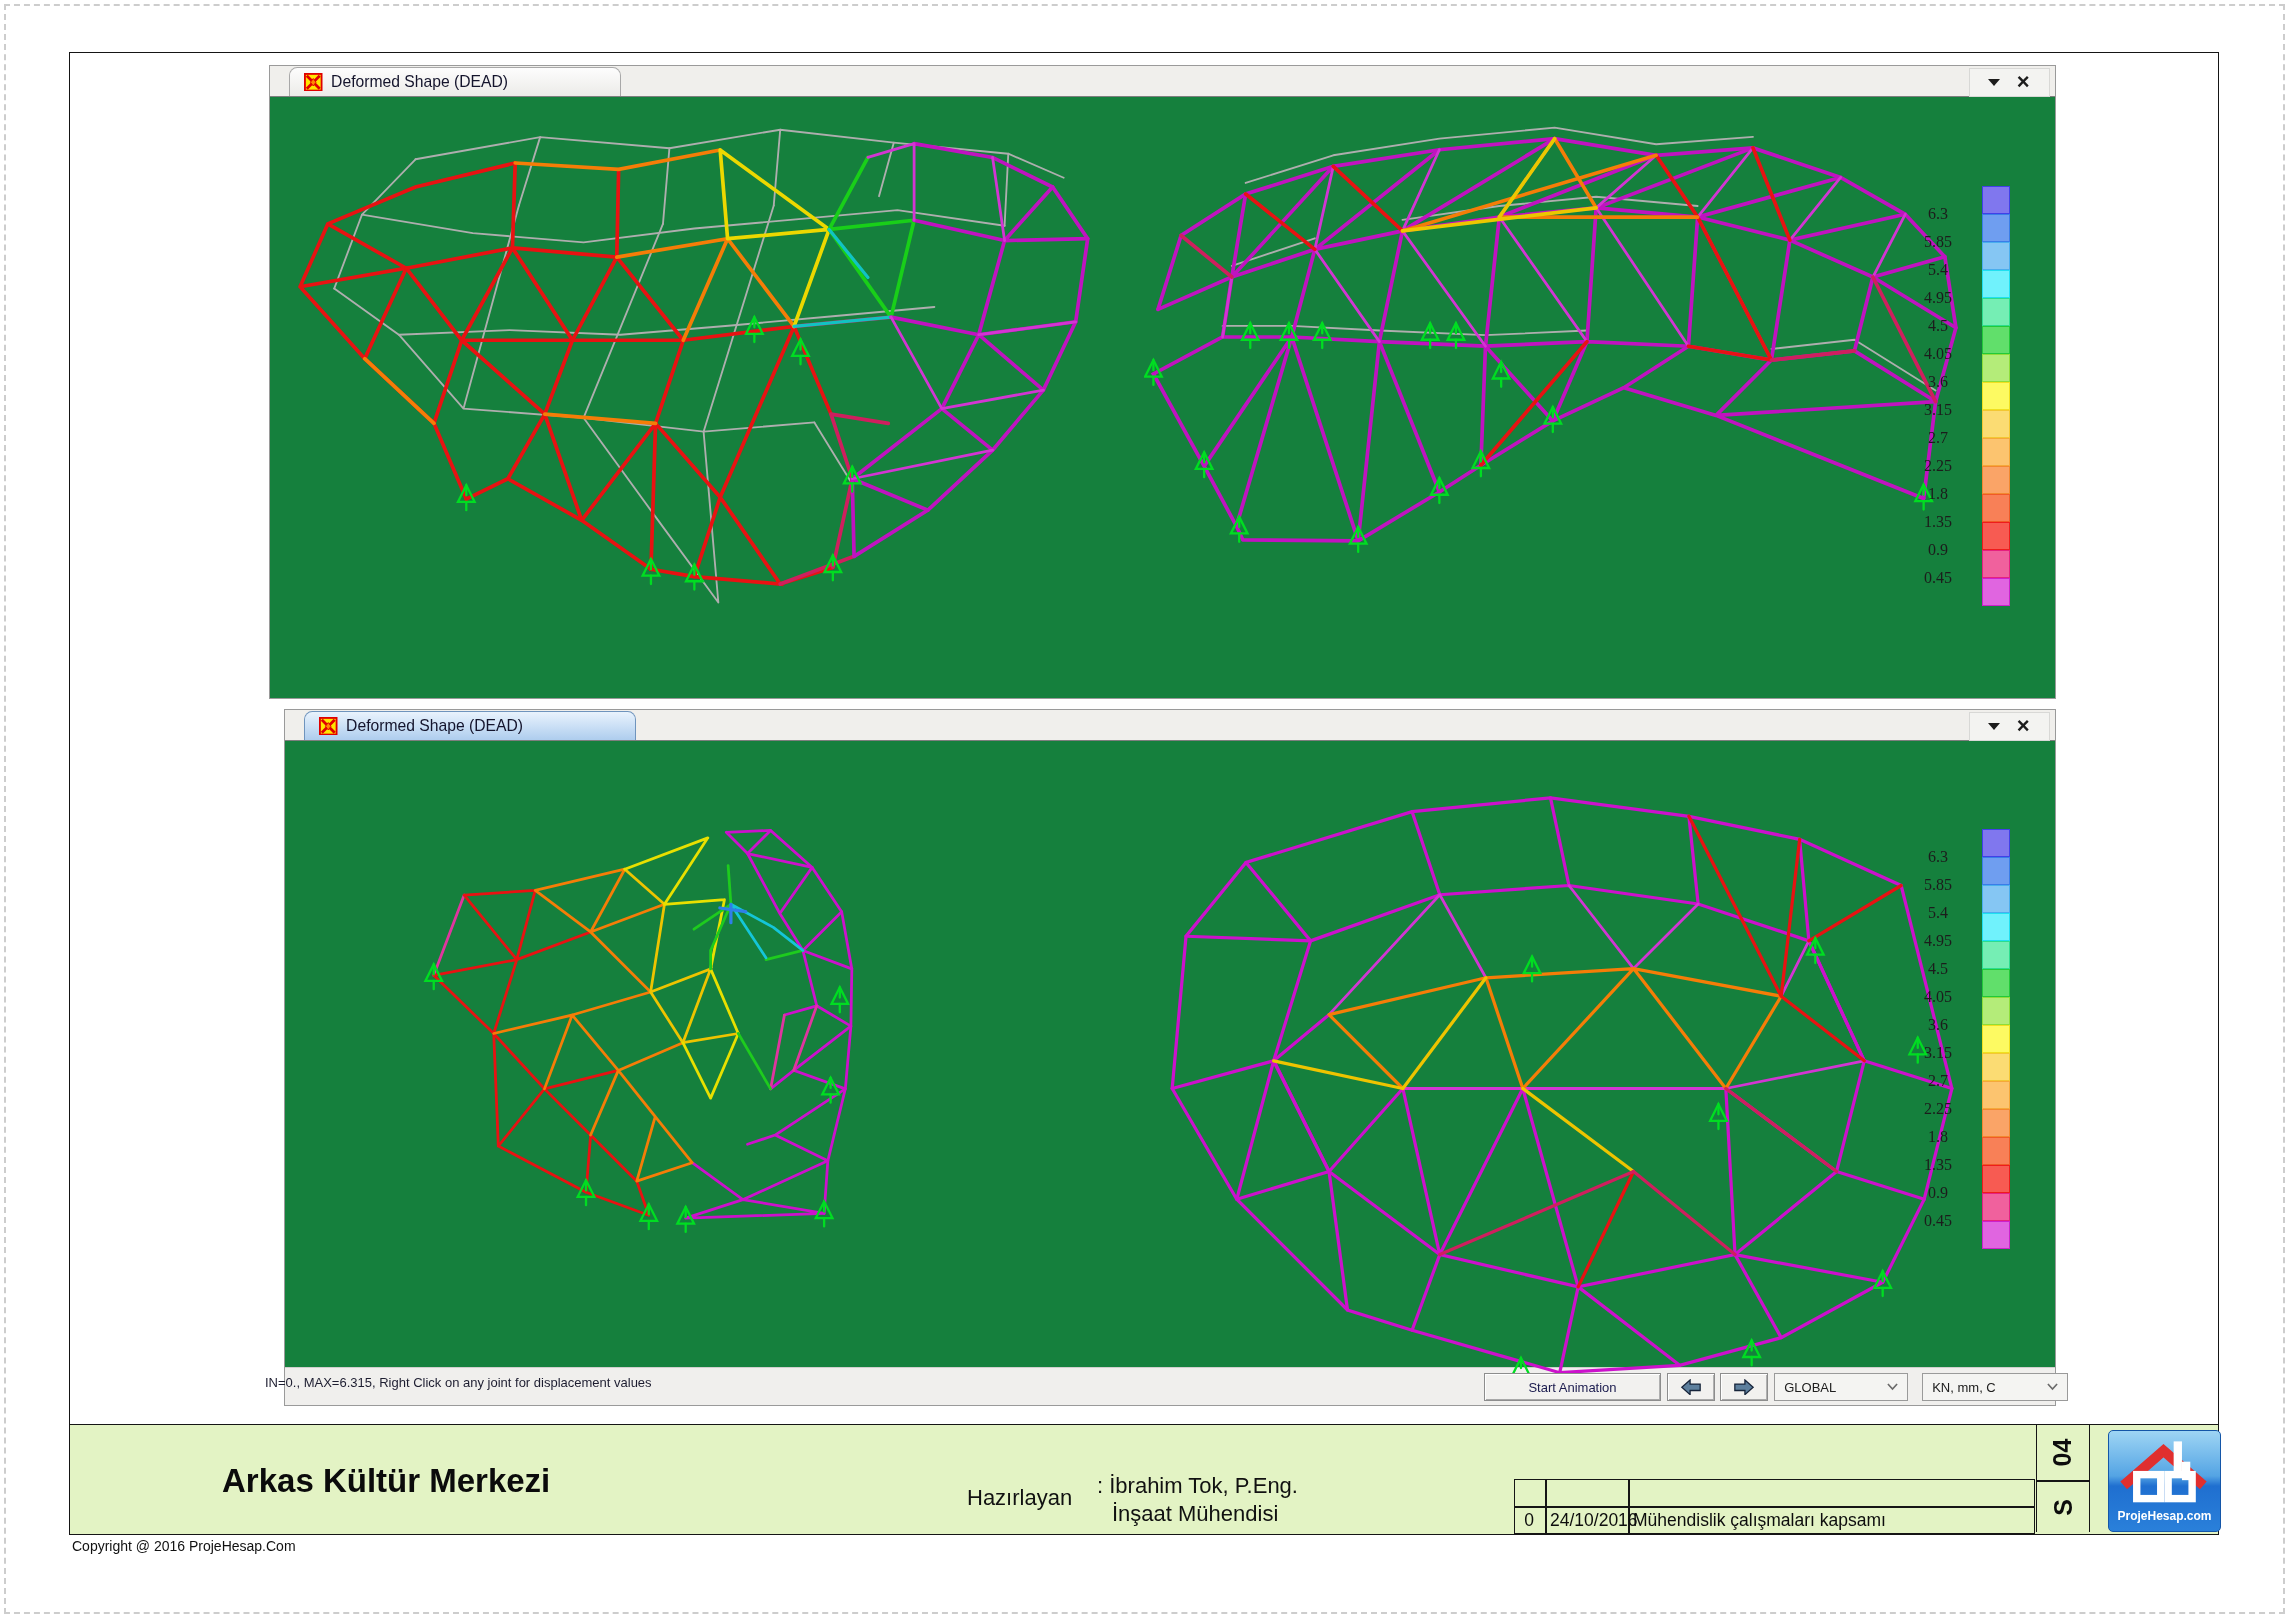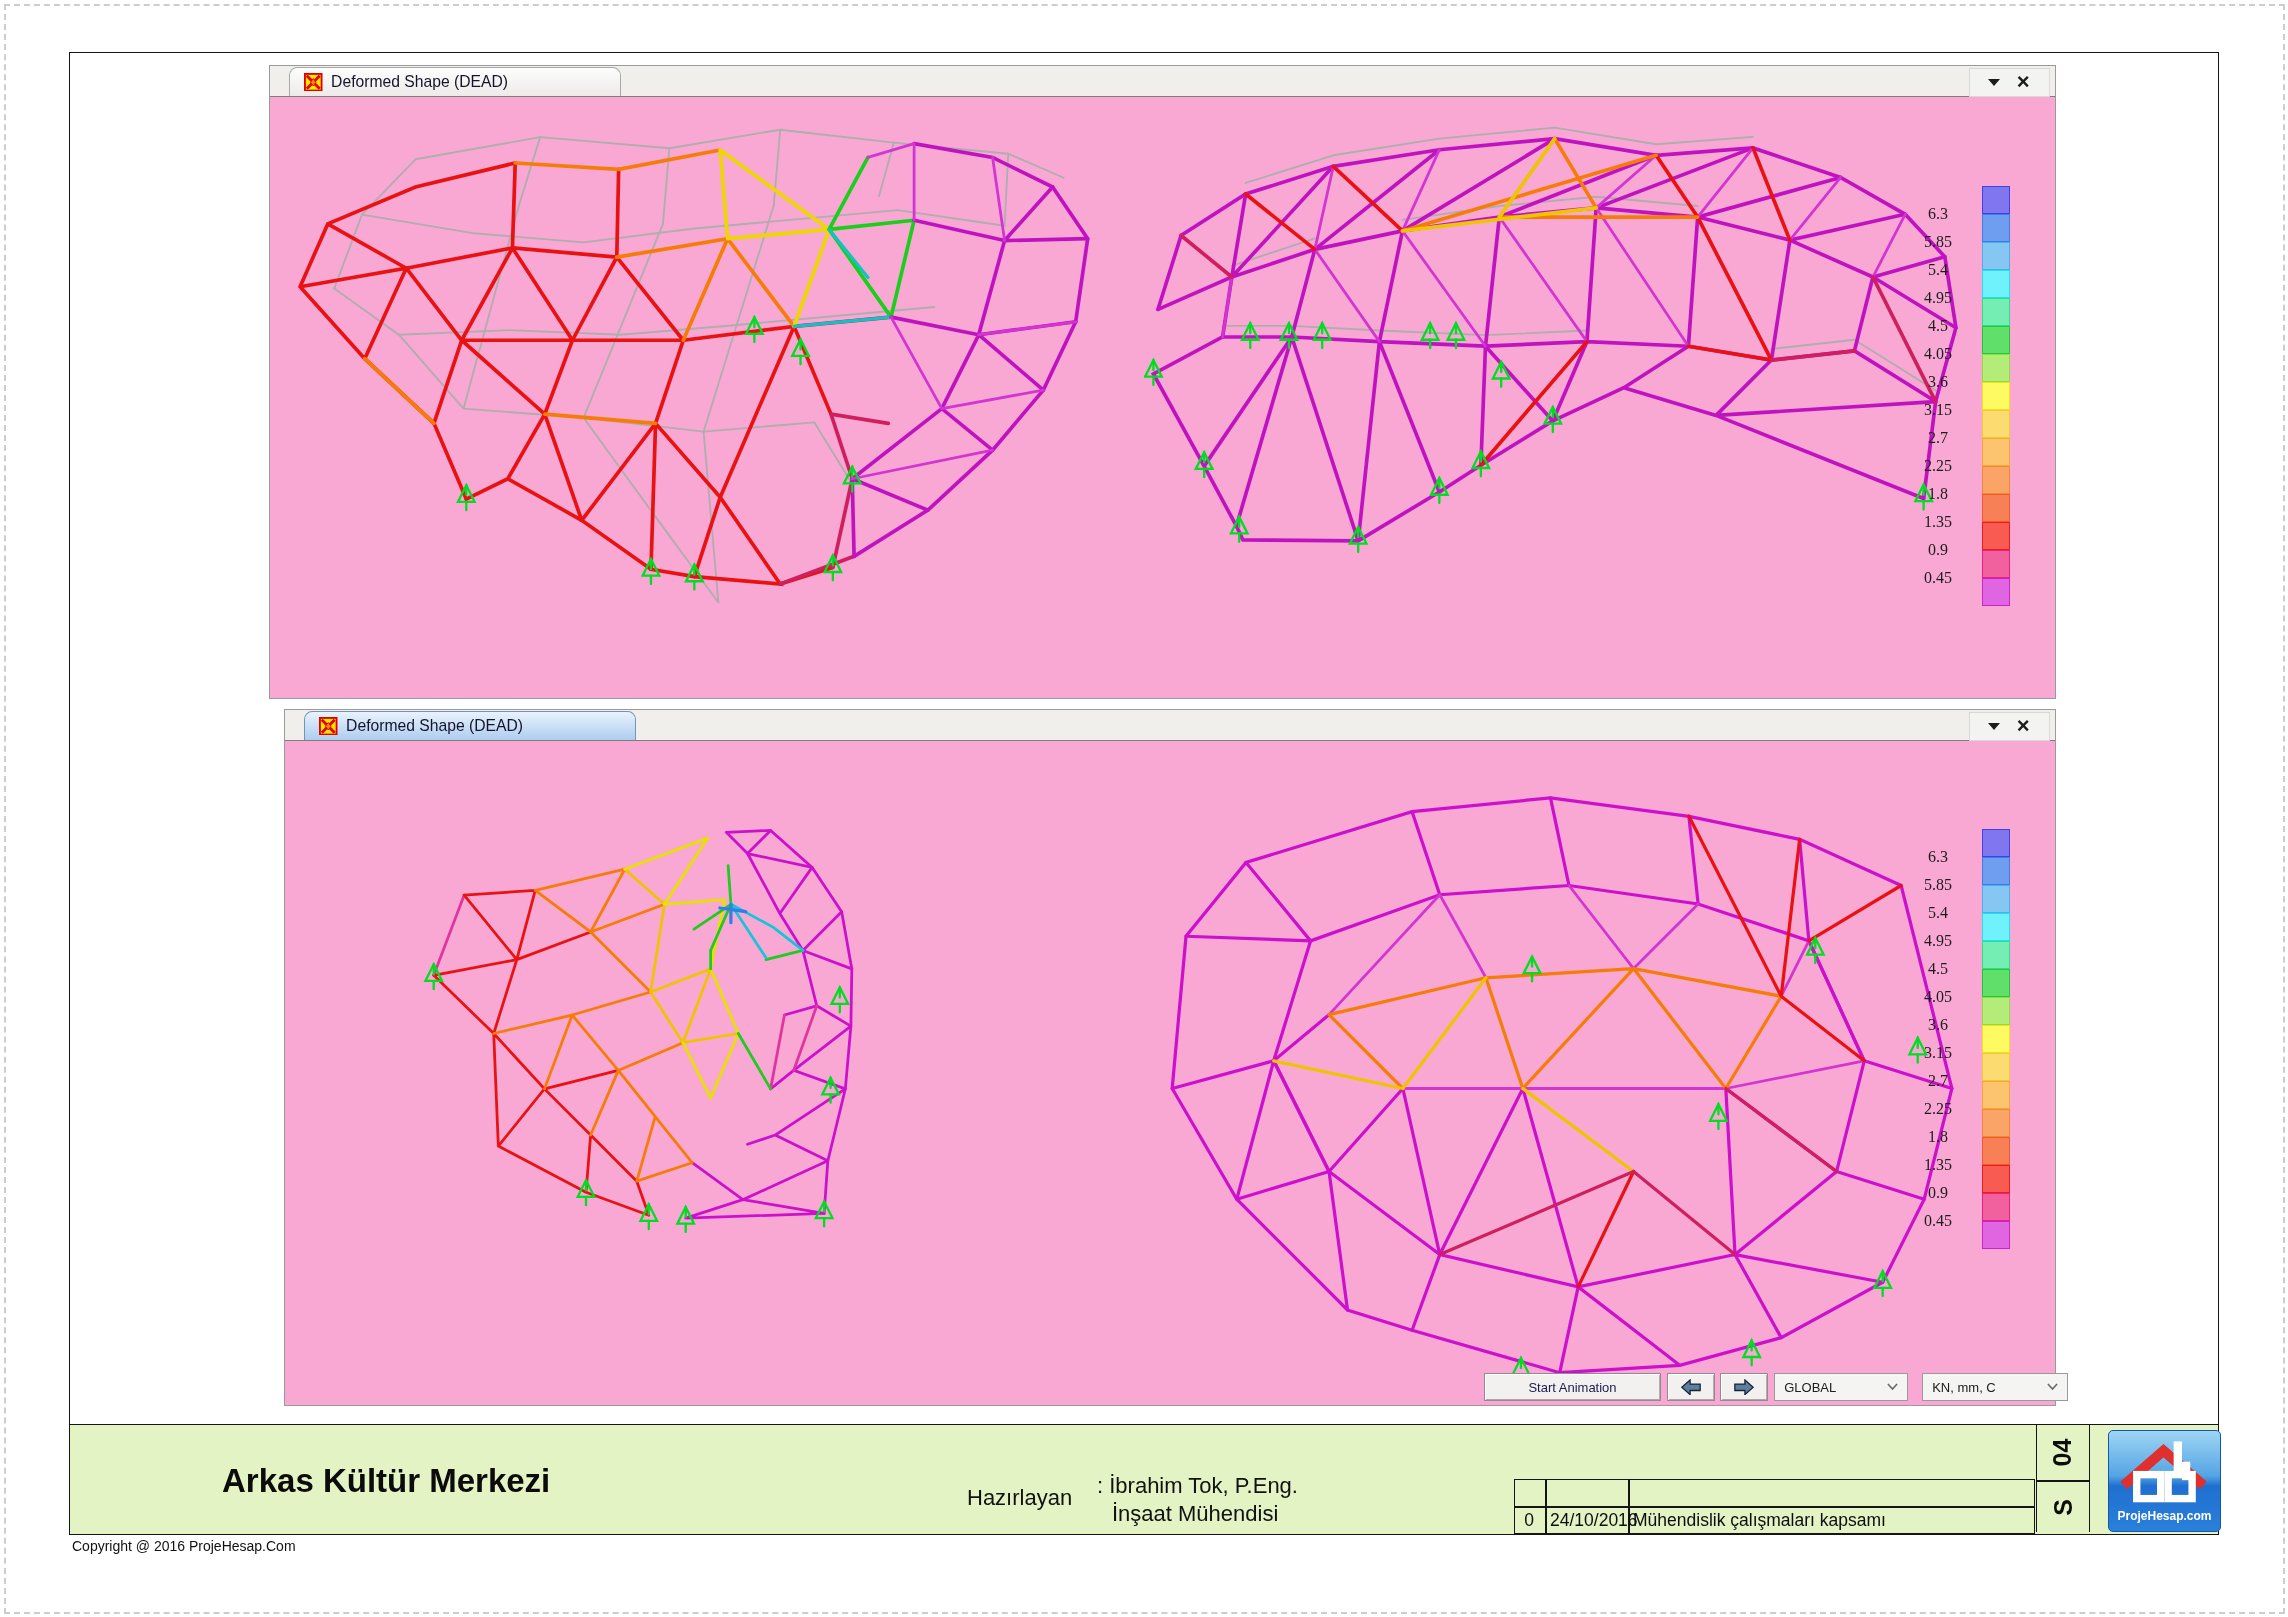--- a/index.html
+++ b/index.html
@@ -1,21 +1,21 @@
 <!DOCTYPE html>
 <html style="font-size:14.8px"><head>
 <meta charset="utf-8">
 <style>
   html,body{margin:0;padding:0;background:#ffffff;font-family:"Liberation Sans",sans-serif;}
   #page{position:relative;width:2289px;height:1618px;background:#fff;overflow:hidden;}
   .dashed-border{position:absolute;inset:3.7px;border:2.8px dashed #cdcdcd;pointer-events:none;}
   .frame{position:absolute;left:69px;top:52px;width:2150px;height:1483px;border:1.8px solid #151515;box-sizing:border-box;background:#fff;}
 
   
-  .sapwin{position:absolute;background:#f9a8d4;border:0.9px solid #9a9a9a;box-sizing:border-box;}
+  .sapwin{position:absolute;background:#15803d;border:0.9px solid #9a9a9a;box-sizing:border-box;}
   .titlebar{position:absolute;left:0;top:0;right:0;height:30px;background:#f0efec;border-bottom:0.9px solid #7e7e7e;}
   .tab{position:absolute;top:0.9px;height:29px;border:0.9px solid #a8a8a8;border-bottom:none;border-radius:8.3px 8.3px 0 0;display:flex;align-items:center;gap:8.3px;padding:0 14.8px;box-sizing:border-box;}
   .tab.inactive{background:linear-gradient(#fdfdfd,#ecebe8);}
   .tab.active{background:linear-gradient(#e9f3fd,#aecdee);border-color:#6f94bd;}
   .tab-label{font-size:15.7px;color:#14142c;white-space:nowrap;}
   .winbtns{position:absolute;top:1.8px;height:27px;width:79px;background:#f3f3f1;border:0.9px solid #d8d8d6;display:flex;align-items:center;justify-content:center;gap:16.6px;}
   .tri-down{width:0;height:0;border-left:6.5px solid transparent;border-right:6.5px solid transparent;border-top:7.4px solid #1c1c1c;}
   .xglyph{font-size:22px;font-weight:bold;color:#1c1c1c;line-height:1;}
 
   
@@ -100,20 +100,23 @@
           <path d="M7,10 L10,6 L13,10 L10,14 Z" fill="#ff8800" stroke="#e00000" stroke-width="1"></path>
         </svg>
         <span class="tab-label">Deformed Shape (DEAD)</span>
       </div>
       <div class="winbtns" style="right:5.5px;">
         <span class="tri-down"></span>
         <span class="xglyph">×</span>
       </div>
     </div>
 
+    <div class="statusstrip" style="left:0;right:0;bottom:0;height:37px;">
+      <div class="statustext" style="left:-20px;">IN=0., MAX=6.315, Right Click on any joint for displacement values</div>
+    </div>
   </div>
 
   <svg style="position:absolute;left:277px;top:102px;" width="831" height="591" viewBox="0 0 900 640" fill="none" stroke-linecap="round">
     <defs>
       <g id="sup" stroke="#00dd22" stroke-width="2.5" fill="none">
         <path d="M0,-15 L9,3 L-9,3 Z"></path>
           <path d="M0,3 L0,12 M0,-15 L0,-4"></path>
       </g>
     </defs>
     <g stroke="#aeaeae" stroke-width="2">

